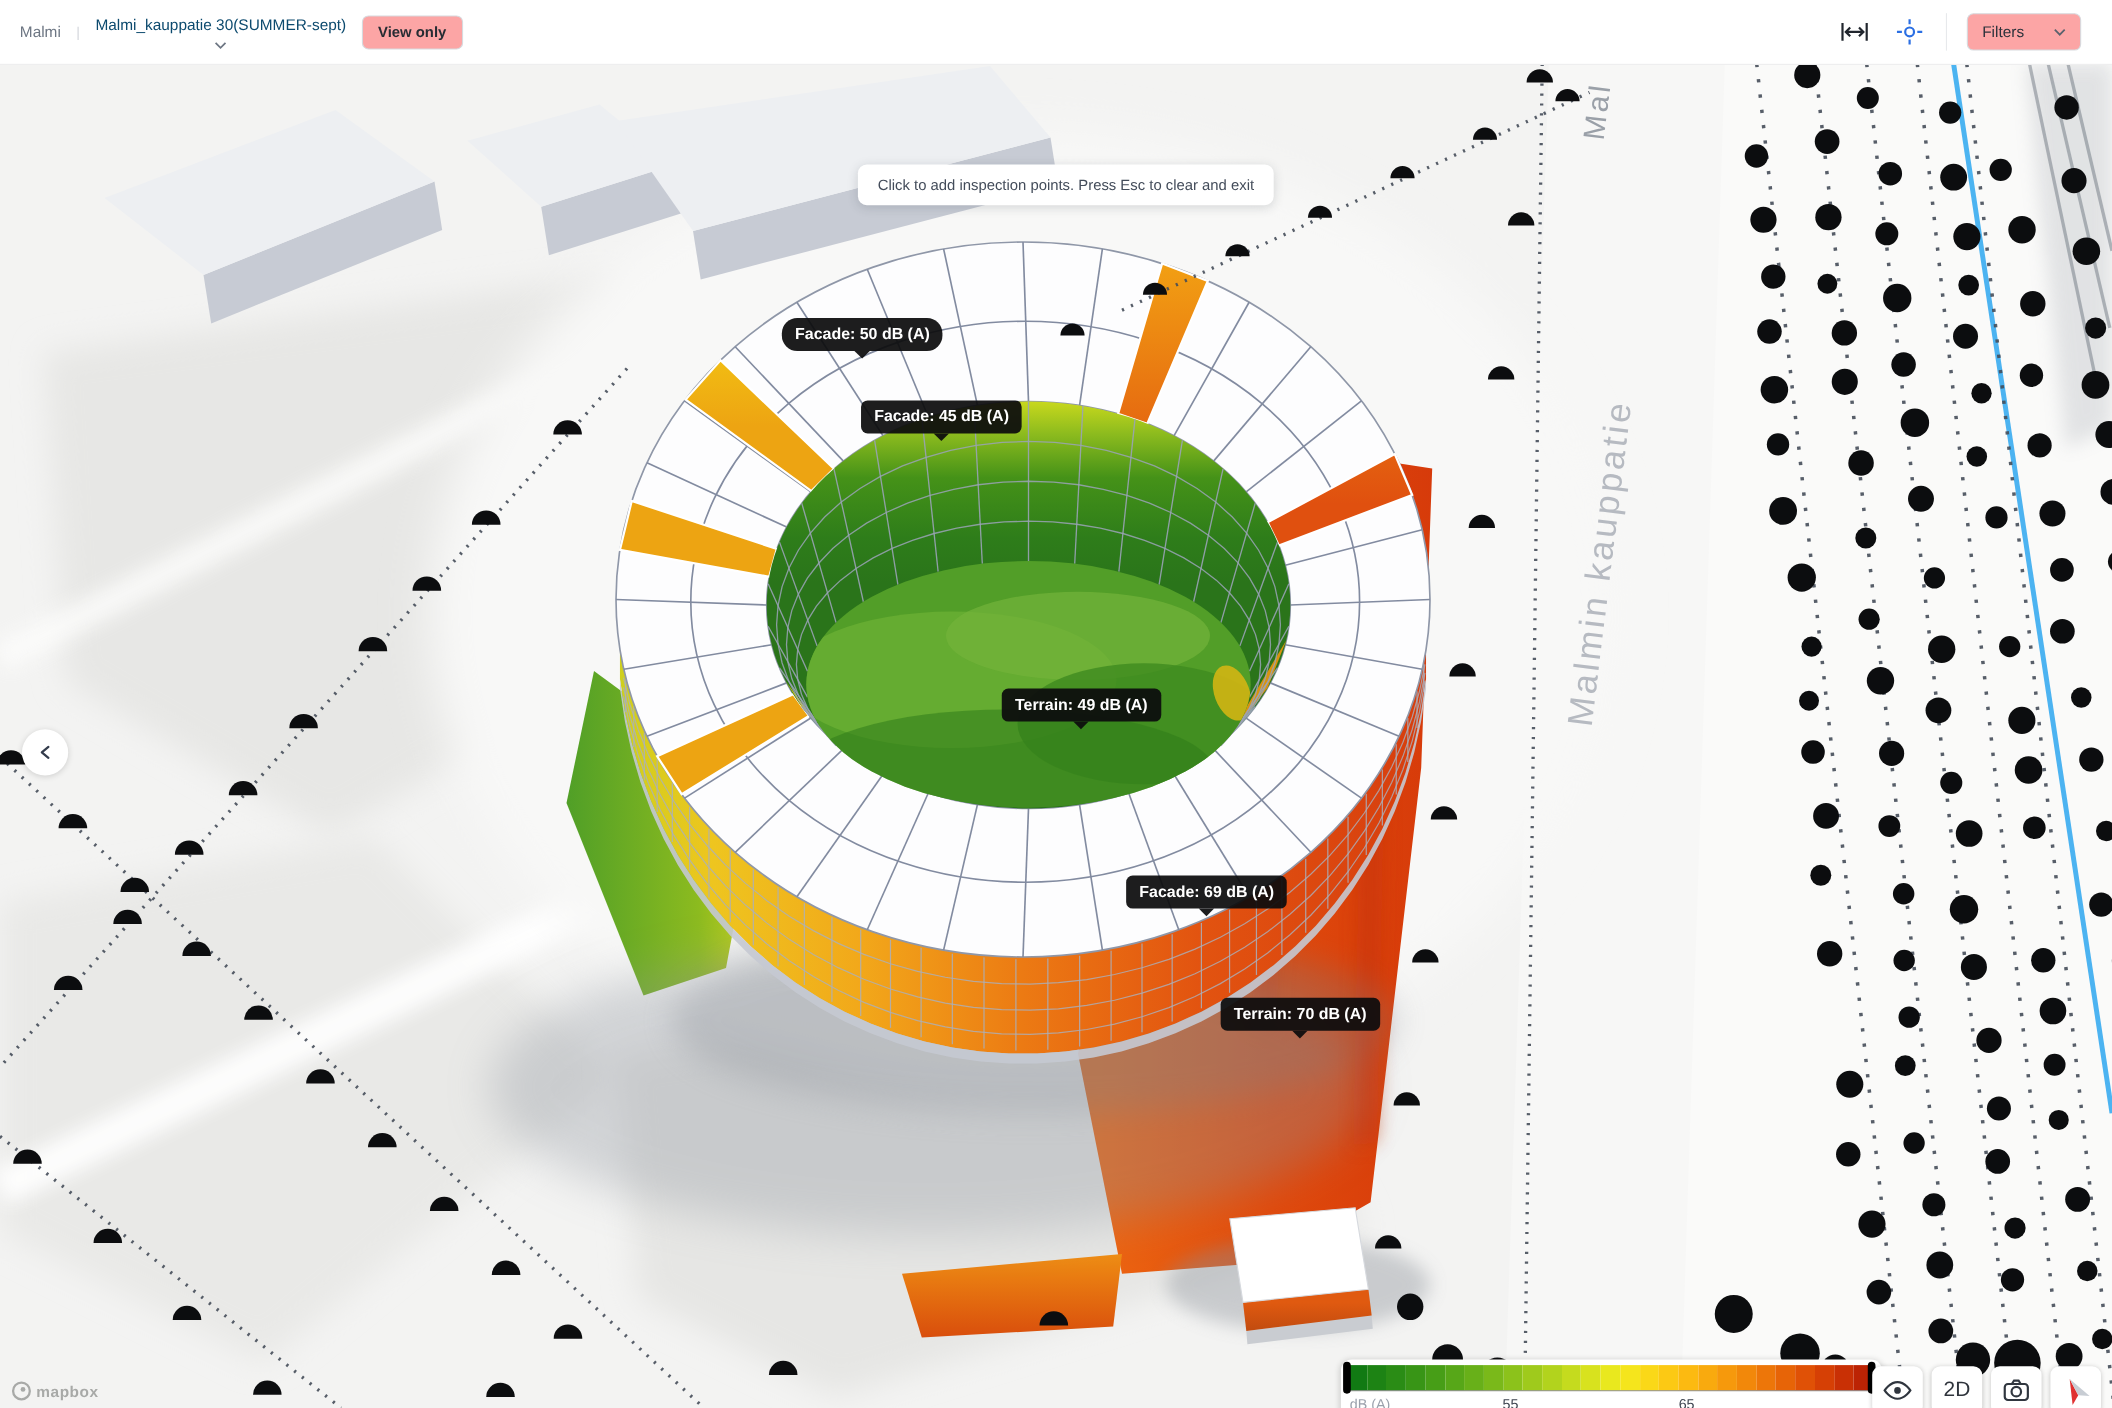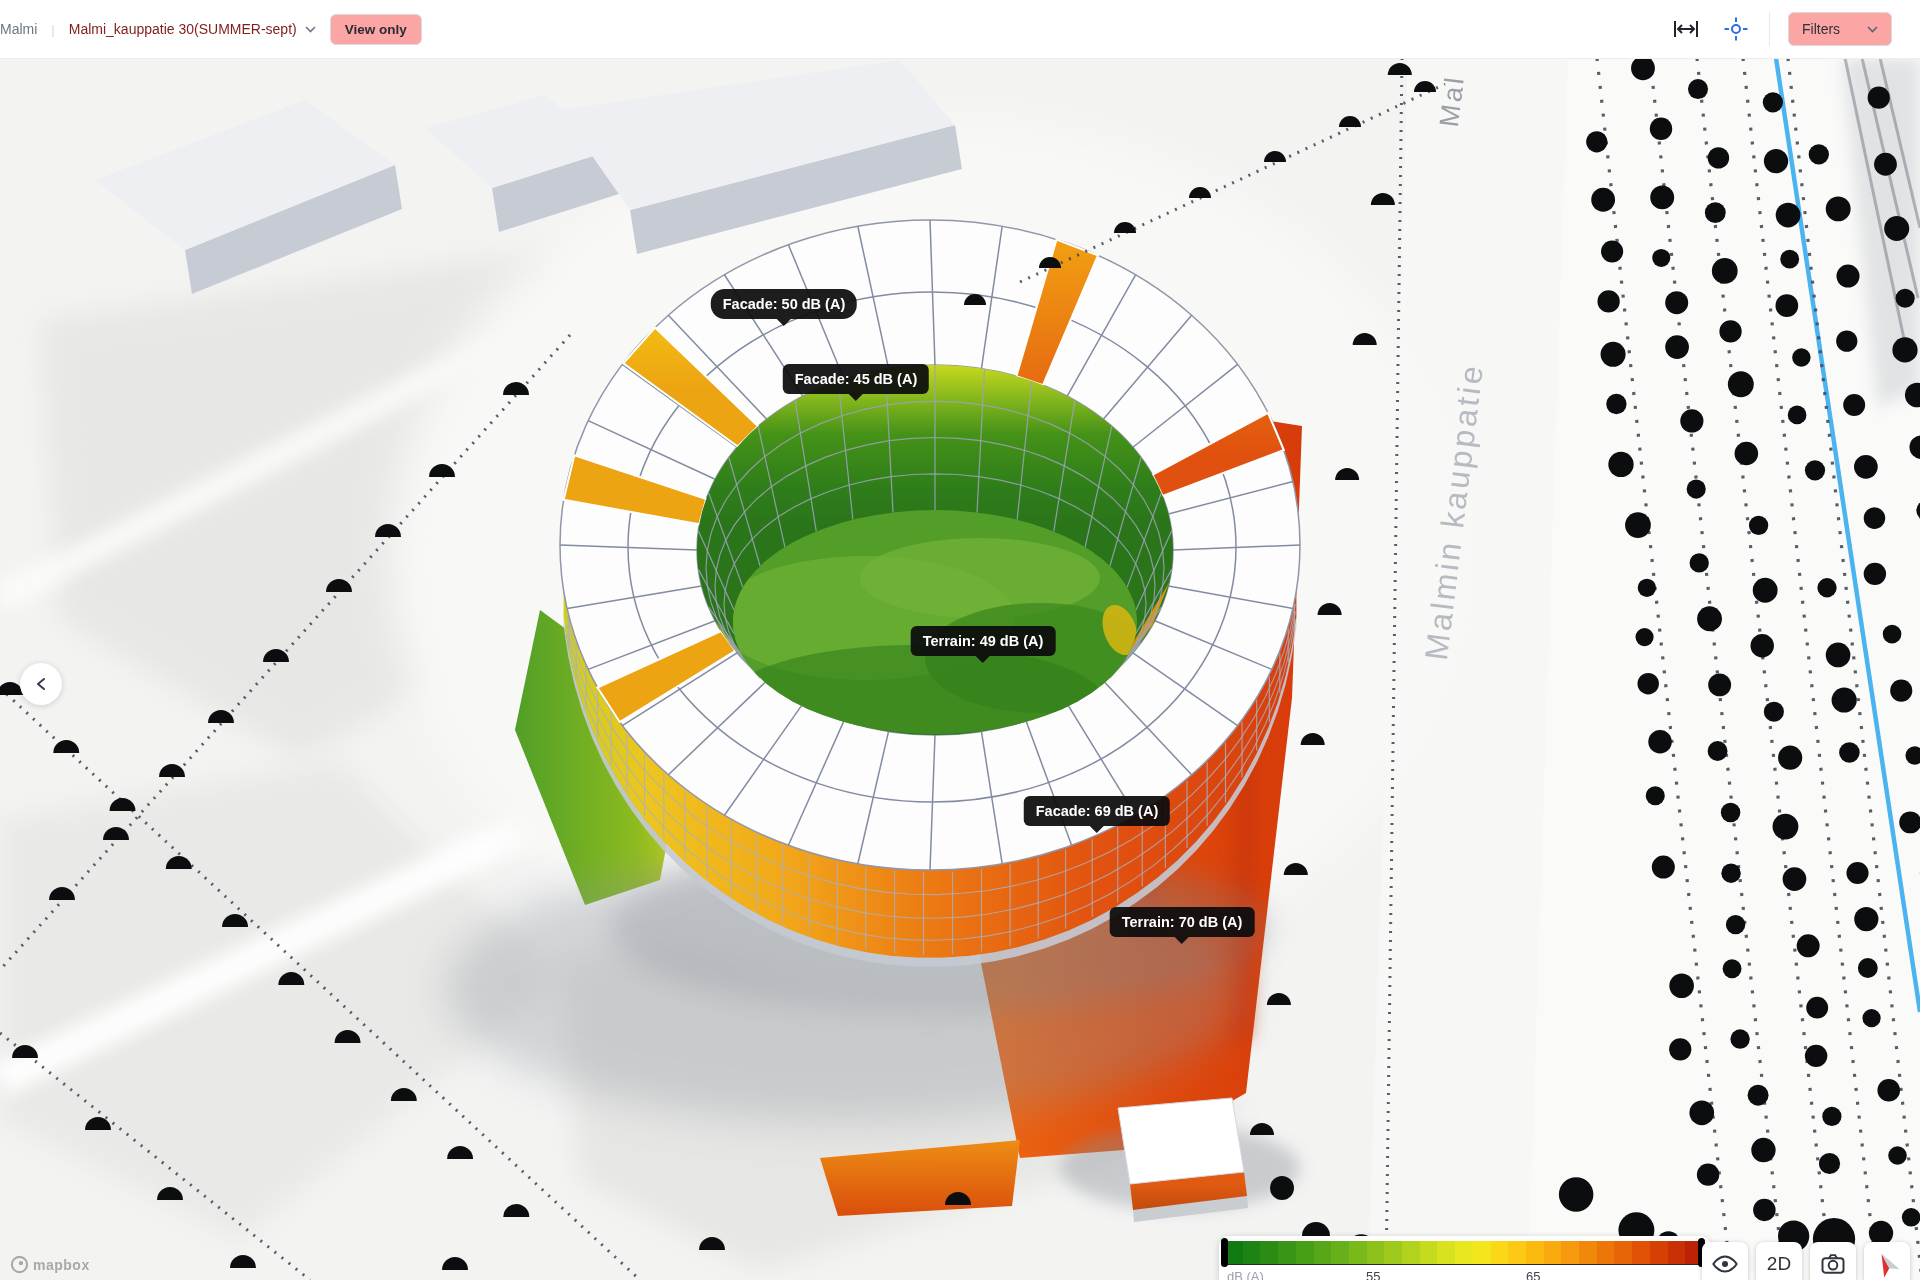--- a/index.html
+++ b/index.html
@@ -1,23 +1,23 @@
 <!DOCTYPE html>
 <html><head>
 <meta charset="utf-8">
 <style>
   html,body{margin:0;padding:0;width:1920px;height:1280px;overflow:hidden;
     font-family:"Liberation Sans",sans-serif;background:#fff;}
   
   .topbar{position:absolute;left:0;top:0;width:1920px;height:58px;background:#fff;
     border-bottom:1px solid #ededee;display:flex;align-items:center;justify-content:space-between;z-index:50;}
-  .tb-left{display:flex;align-items:center;gap:14px;}
+  .tb-left{display:flex;align-items:center;gap:14px;padding-left:18px;}
   .crumb-a{font-size:14px;color:#6d7683;}
   .crumb-sep{font-size:13px;color:#d4d7dc;}
-  .crumb-b{font-size:14px;color:#7f1d1d;display:flex;align-items:center;gap:8px;cursor:pointer;}
+  .crumb-b{font-size:14px;color:#0c4a6e;display:flex;align-items:center;gap:8px;cursor:pointer;flex-direction:column;}
   .btn{border:1px solid #d7dade;border-radius:6px;background:#fca5a5;color:#272c33;
     font-size:13.5px;font-weight:bold;padding:7px 14px;cursor:pointer;font-family:inherit;}
   .tb-right{display:flex;align-items:center;gap:18px;padding-right:28px;}
   .vdiv{width:1px;height:34px;background:#e7e9ec;}
   .filters-btn{display:flex;align-items:center;justify-content:space-between;width:104px;
     font-weight:normal;font-size:14px;color:#2c323b;padding:8px 13px;}
   .iconbtn{background:none;border:none;cursor:pointer;padding:2px;display:flex;align-items:center;}
   
   .map{position:absolute;left:0;top:58px;width:1920px;height:1222px;background:#f3f3f2;overflow:hidden;}
   #scene{position:absolute;left:0;top:0;}
@@ -492,20 +492,23 @@
         <circle cx="1903.171751308004" cy="1239.9883588030934" r="16.136596731841564" fill="#0c0d0f"></circle>
         <circle cx="1282" cy="1130" r="12" fill="#0c0d0f"></circle>
         <circle cx="1316" cy="1178" r="14" fill="#0c0d0f"></circle>
         <circle cx="1260" cy="1205" r="11" fill="#0c0d0f"></circle>
         <circle cx="1345" cy="1215" r="13" fill="#0c0d0f"></circle>
       </g>
       <text x="1465" y="455" transform="rotate(-83 1465 455)" fill="#b6bac1" font-size="32" font-family="&quot;Liberation Sans&quot;,sans-serif" letter-spacing="3" text-anchor="middle">Malmin kauppatie</text>
       <text x="1461" y="44" transform="rotate(-83 1461 44)" fill="#9aa0a8" font-size="27" font-family="&quot;Liberation Sans&quot;,sans-serif" letter-spacing="3" text-anchor="middle">Mal</text>
     </svg>
 
+  <div class="hint">
+    <span>Click to add inspection points. Press Esc to clear and exit</span>
+  </div>
 
   <div id="pills">
       <div class="pill" style="left: 784px; top: 246px; border-radius: 14px;">Facade: 50 dB (A)</div>
       <div class="pill" style="left: 856px; top: 321px;">Facade: 45 dB (A)</div>
       <div class="pill" style="left: 983px; top: 583px;">Terrain: 49 dB (A)</div>
       <div class="pill" style="left: 1097px; top: 753px; text-align: center;">Facade: 69 dB (A)</div>
       <div class="pill" style="left: 1182px; top: 864px;">Terrain: 70 dB (A)</div>
     </div>
 
   <button class="panel-toggle">

